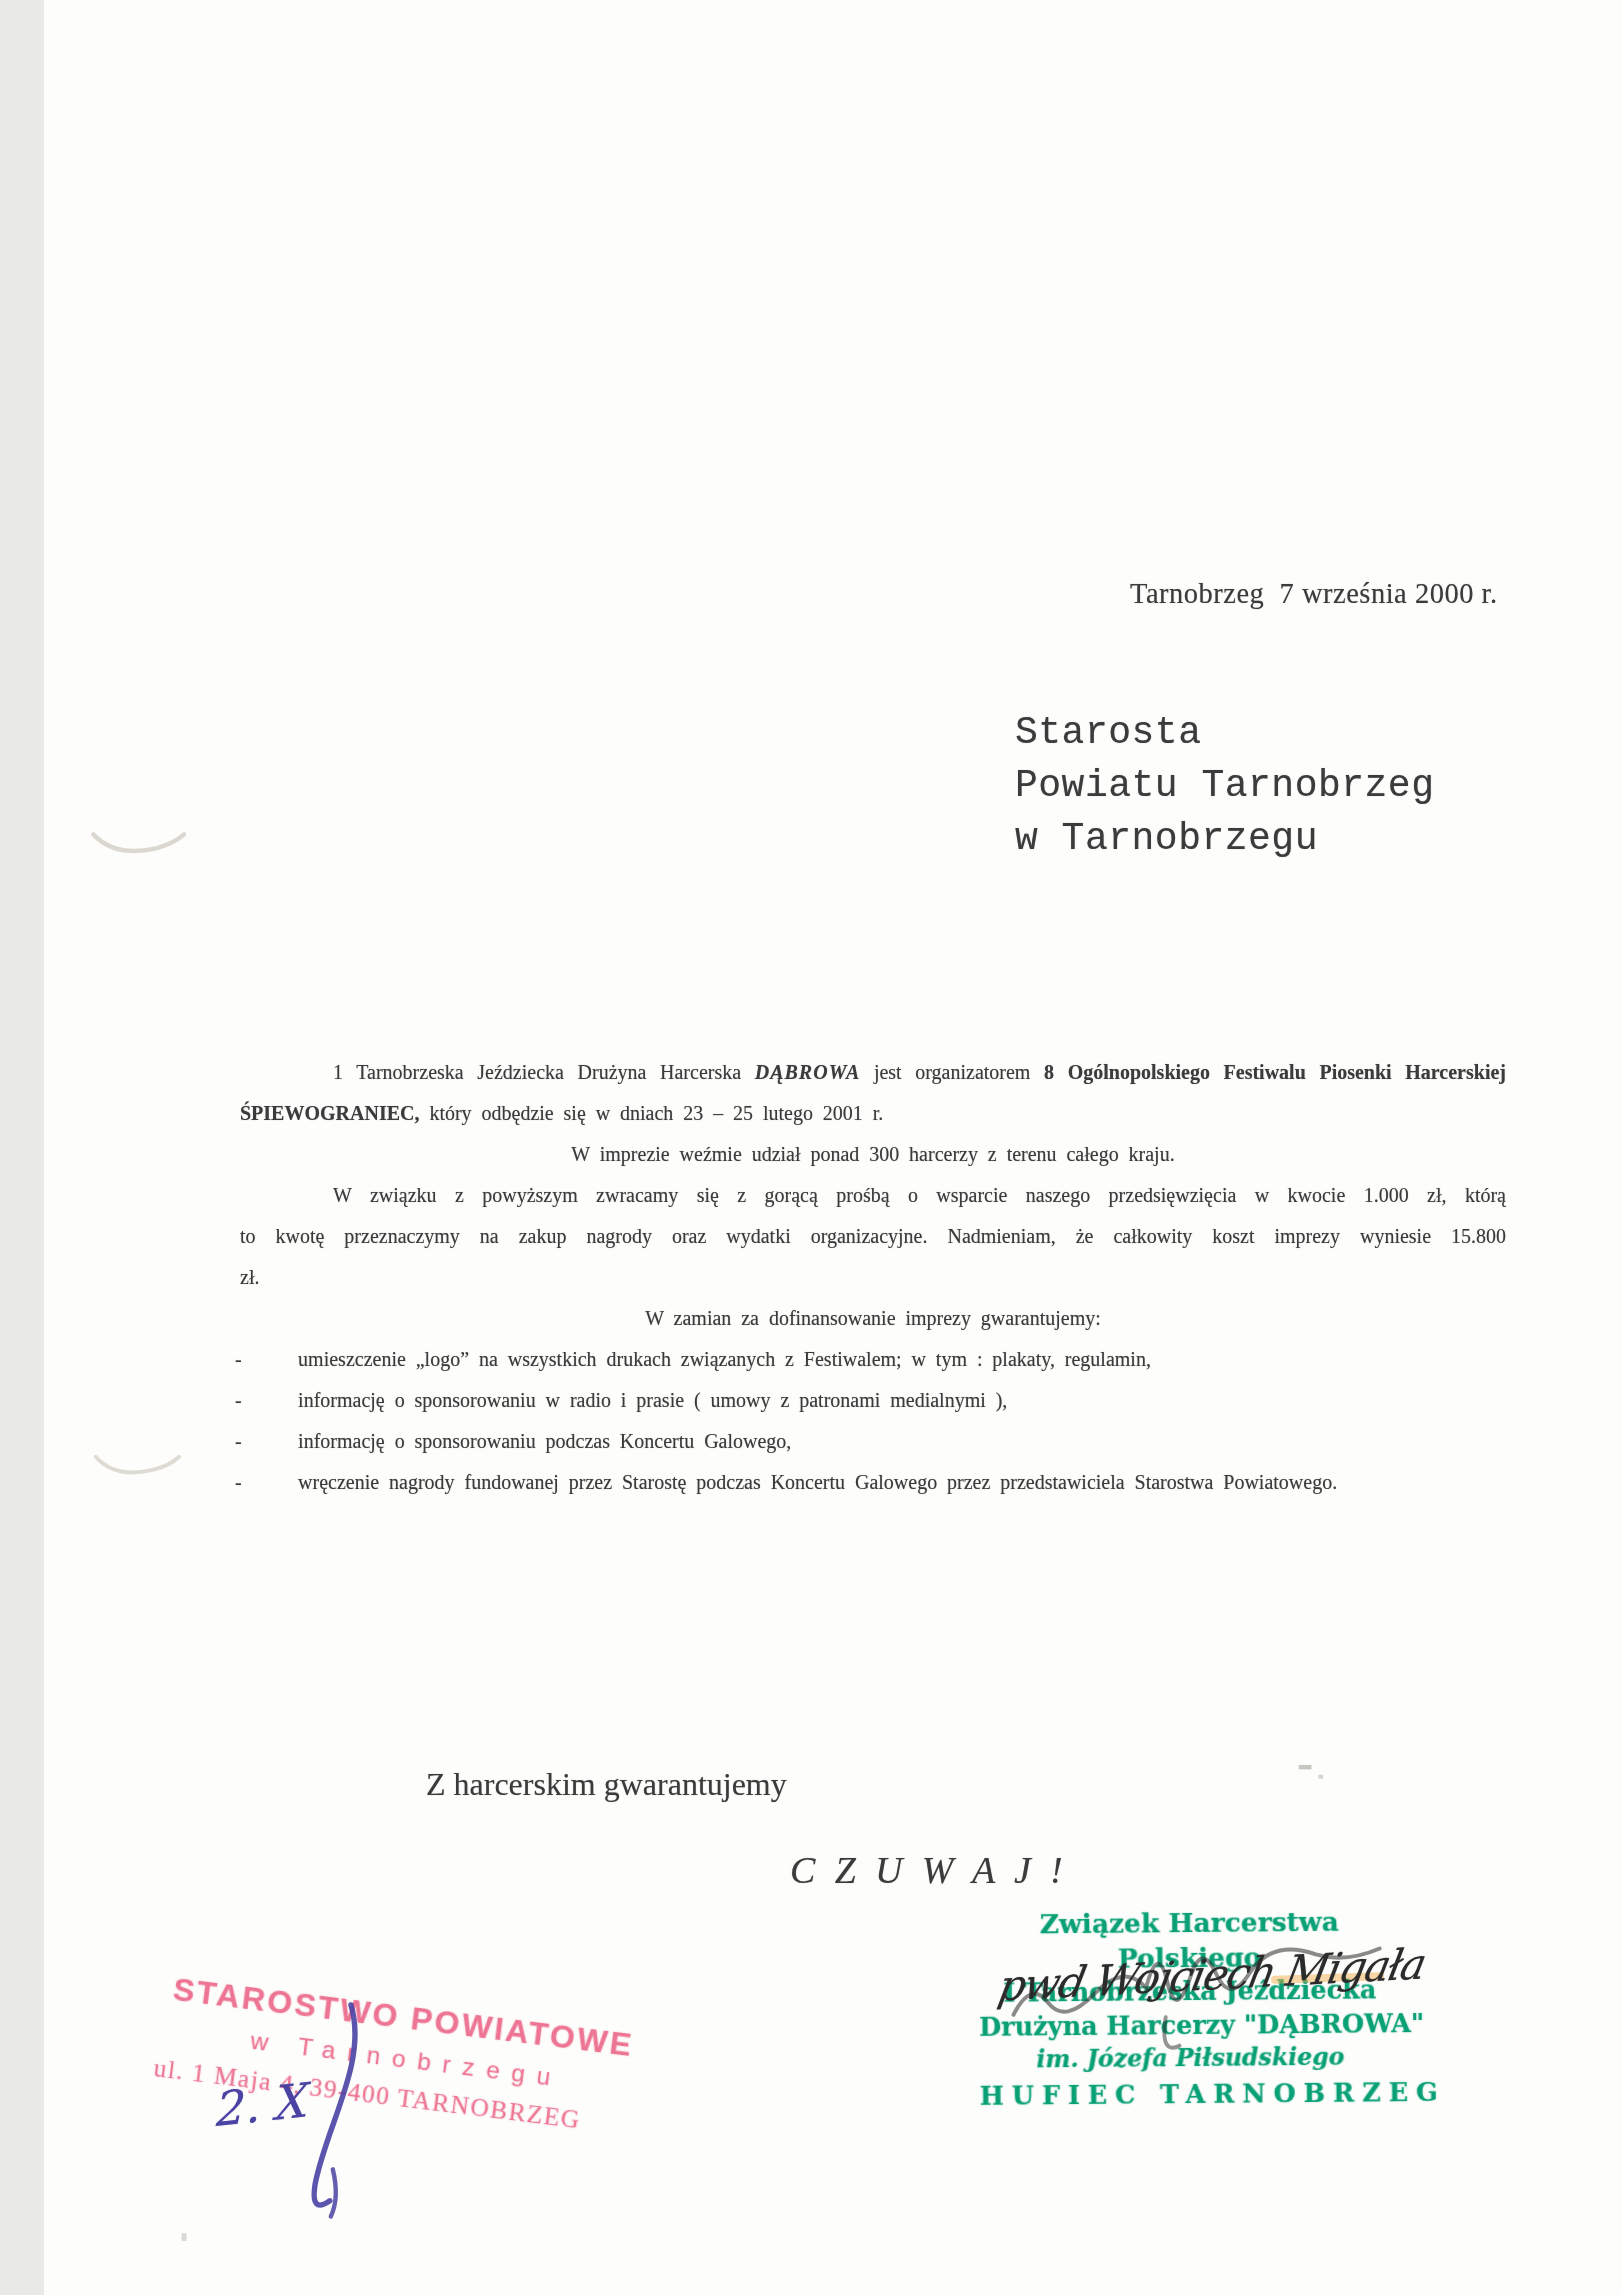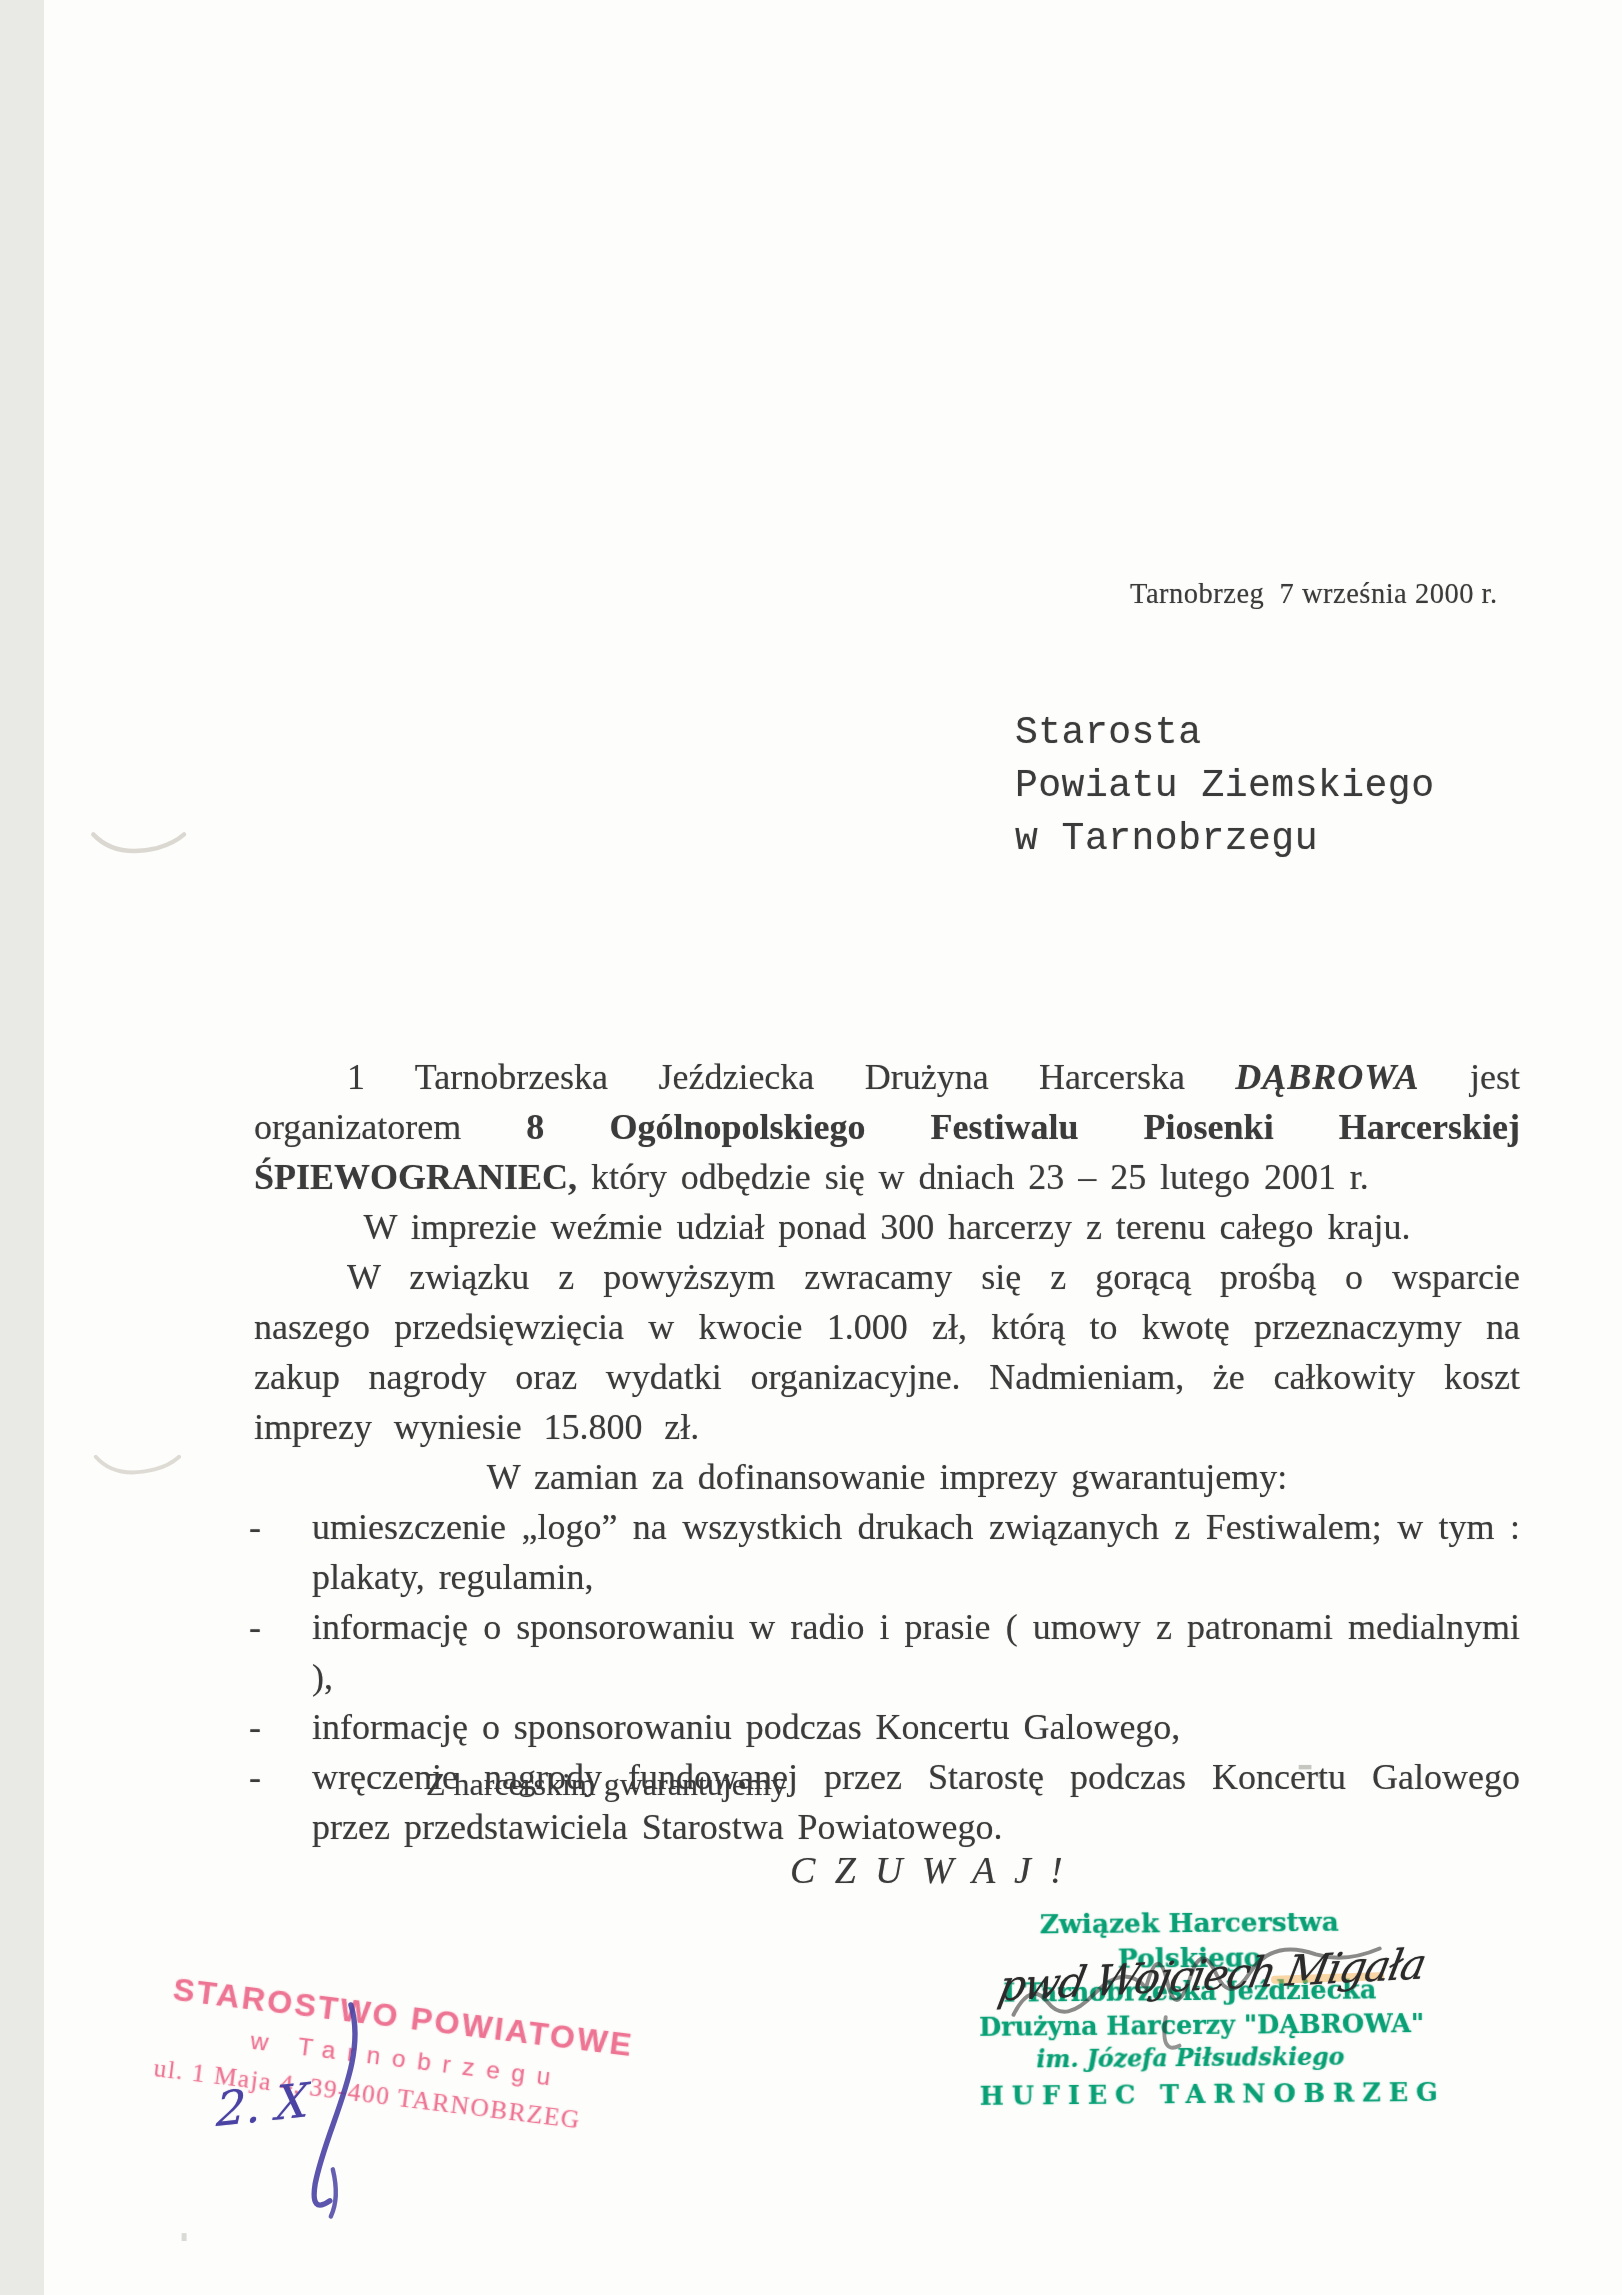--- a/index.html
+++ b/index.html
@@ -16,22 +16,22 @@
 
   .date-line{
     position:absolute; left:1086px; top:578px;
     font-size:28.5px; white-space:pre; letter-spacing:0.5px;
   }
   .recipient{
     position:absolute; left:971px; top:706px;
     font-size:38px; line-height:53px; letter-spacing:0.5px;font-family:Liberation Mono, monospace;
   }
   .body-block{
-    position:absolute; left:210px; top:1052px; width:1266px;
-    font-size:36px; line-height:50px;
+    position:absolute; left:196px; top:1052px; width:1266px;
+    font-size:20px; line-height:41px;
     text-align:justify; word-spacing:4.9px;
   }
   .p-indent{ text-indent:93px; }
   .p3{ word-spacing:12.8px; }
   .seg-bi{ font-weight:bold; font-style:italic; letter-spacing:1px;}
   .seg-b{ font-weight:bold; }
   .single{ text-align:center; }
   .bullets{ margin-left:-4.9px; }
   .bullet{ display:flex; }
   .bullet .bm{ width:63px; flex:0 0 63px; }
@@ -102,21 +102,21 @@
     <path d="M105,2968 q40,46 120,26 q30,-8 50,-26" fill="none" stroke="#c9c5ba" stroke-width="8" opacity="0.6" stroke-linecap="round"></path>
     <rect x="2556" y="3596" width="26" height="9" fill="#9a9a94" opacity="0.55"></rect>
     <rect x="2596" y="3616" width="10" height="8" fill="#aeaea8" opacity="0.5"></rect>
     <rect x="280" y="4550" width="10" height="16" fill="#b5b5af" opacity="0.5"></rect>
   </svg>
 
   <div class="date-line txt">Tarnobrzeg  7 września 2000 r.</div>
 
   <div class="recipient txt">
     <div>Starosta</div>
-    <div>Powiatu Ziemskiego</div>
+    <div>Powiatu Tarnobrzeg</div>
     <div>w Tarnobrzegu</div>
   </div>
 
   <div class="body-block txt">
     <div class="p-indent"><span>1 Tarnobrzeska Jeździecka Drużyna Harcerska </span><span class="seg-bi">DĄBROWA</span><span>  jest organizatorem </span><span class="seg-b">8 Ogólnopolskiego Festiwalu Piosenki Harcerskiej ŚPIEWOGRANIEC,</span><span> który odbędzie się w dniach 23 – 25 lutego 2001 r.</span></div>
     <div class="single">W imprezie weźmie udział ponad 300 harcerzy z terenu całego kraju.</div>
     <div class="p-indent p3">W związku z powyższym zwracamy się z gorącą prośbą o wsparcie naszego przedsięwzięcia w kwocie 1.000 zł, którą to kwotę przeznaczymy na zakup nagrody oraz wydatki organizacyjne. Nadmieniam, że całkowity koszt imprezy wyniesie 15.800 zł.</div>
     <div class="single">W zamian za dofinansowanie imprezy gwarantujemy:</div>
     <div class="bullets">
       <div class="bullet">

